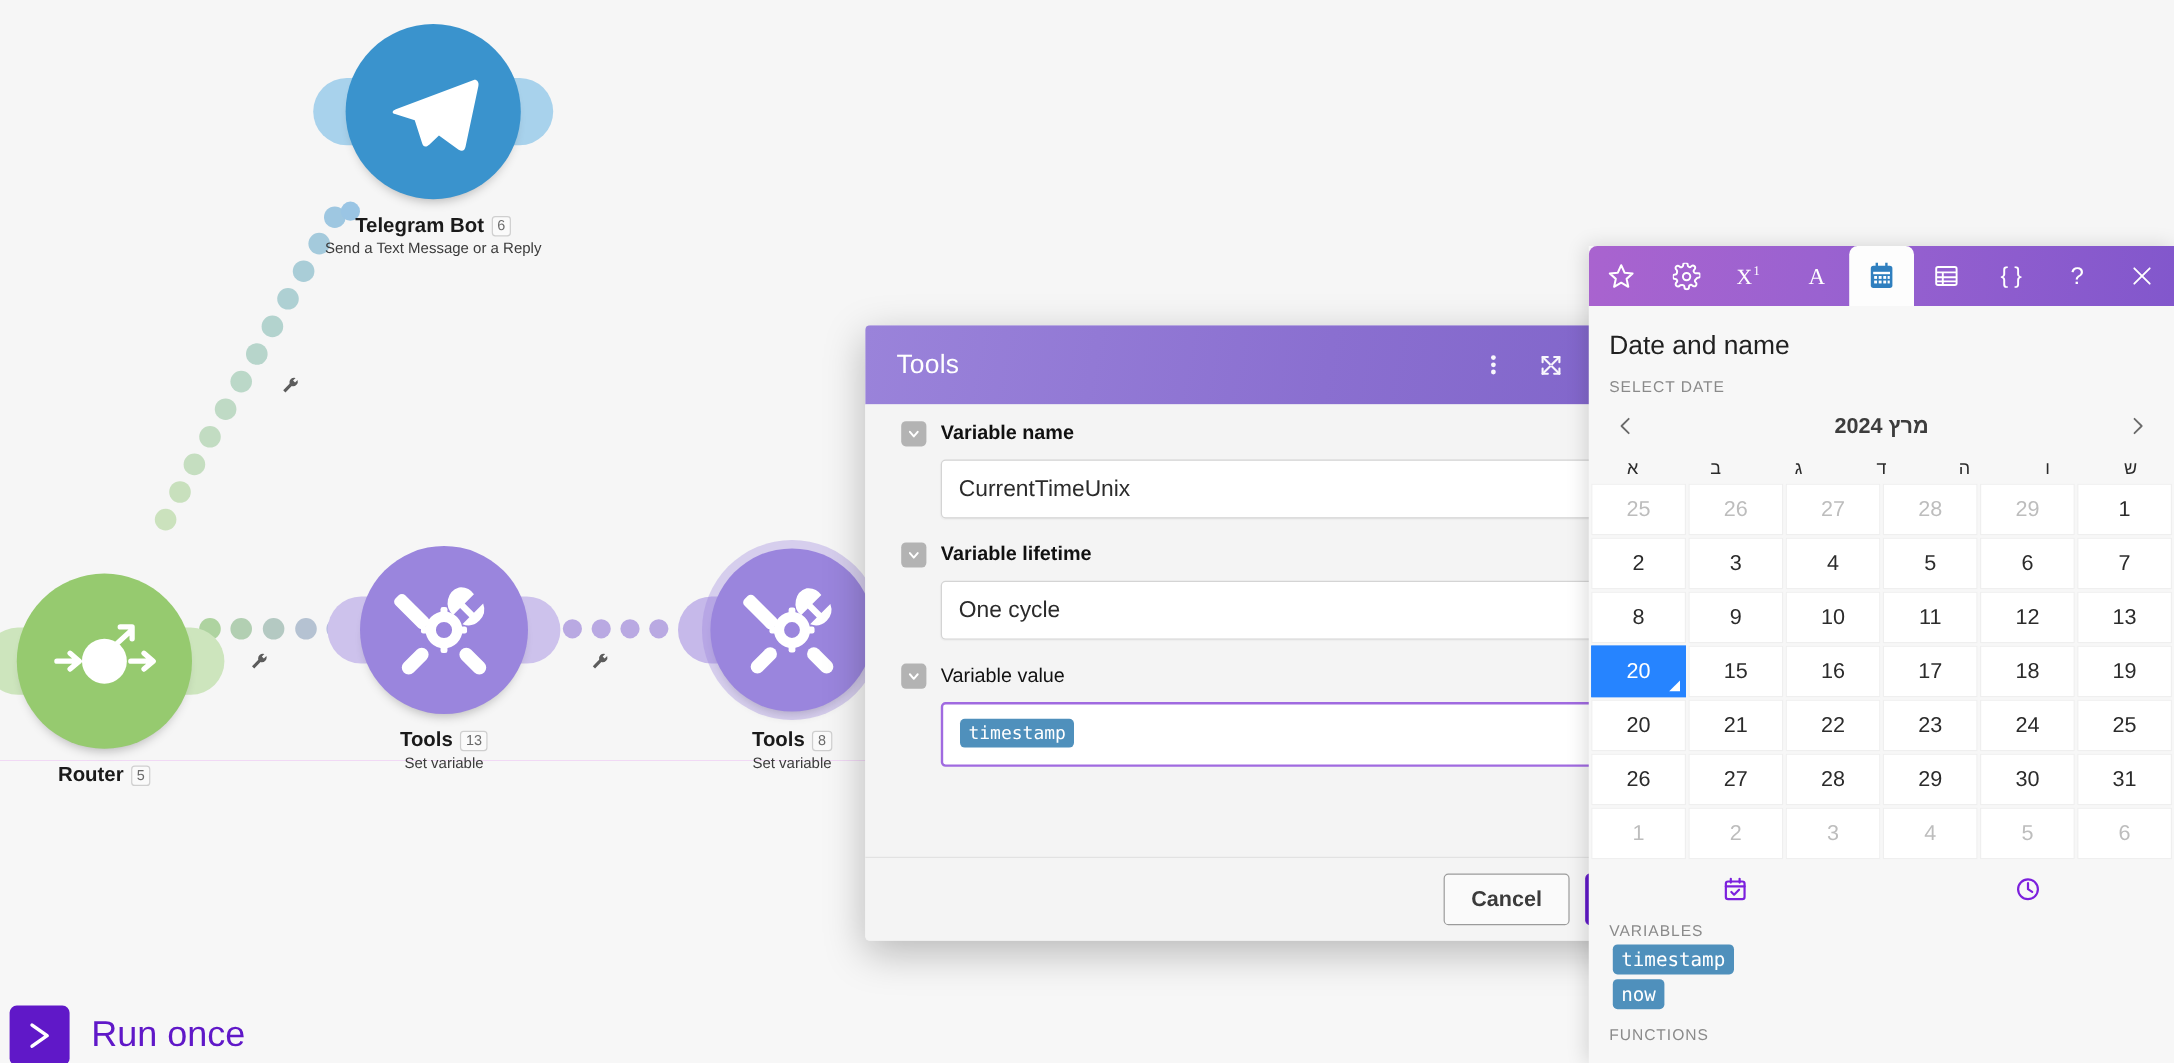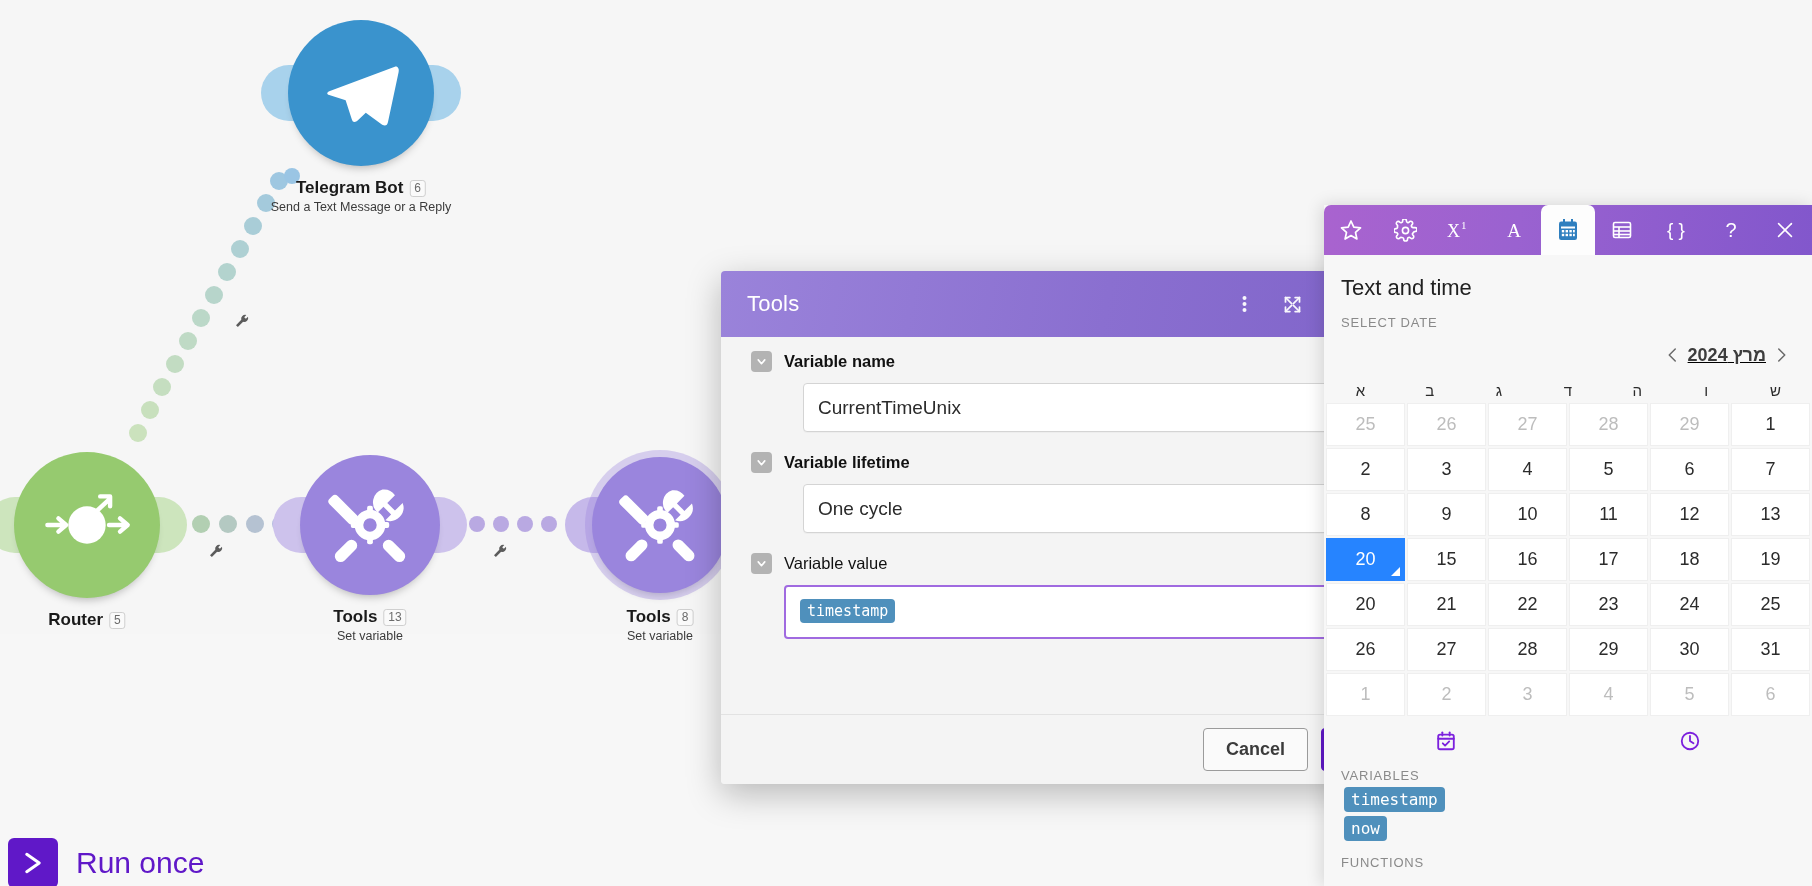--- a/index.html
+++ b/index.html
@@ -76,21 +76,21 @@
   }
   .chk svg { width: 13px; height: 13px; }
   .field-label { font-size: 16.5px; color: #111; }
   .field-label.bold { font-weight: bold; }
 
   .textbox {
     height: 49px; background: #fff; border: 1px solid #d4d4d4; border-radius: 4px;
     display: flex; align-items: center; padding: 0 14px;
     font-size: 19px; color: #2b2b2b;
     box-shadow: 0 1px 1px rgba(0,0,0,0.03);
-    margin-left: 52px; margin-right: 0;
+    margin-left: 33px; margin-right: 0;
   }
   .textbox.select { justify-content: space-between; cursor: pointer; }
   .caret { width: 0; height: 0; border-left: 7px solid transparent; border-right: 7px solid transparent; border-top: 9px solid #222; }
 
   .valuebox {
     min-height: 54px; background: #fff;
     border: 2px solid #a06ae0; border-radius: 4px;
     margin-left: 33px; padding: 12px 14px;
     display: flex; align-items: flex-start;
     position: relative;
@@ -135,23 +135,22 @@
     border-radius: 7px 7px 0 0;
   }
   .tab svg { display: block; }
 
   #panel-body { flex: 1 1 auto; background: #f7f7f7; padding: 0 0 0 0; overflow: hidden; position: relative; }
 
   #panel-heading { font-size: 22px; color: #212121; padding: 20px 0 0 17px; }
   .section-label { font-size: 13px; letter-spacing: .8px; color: #8a8a8a; padding: 14px 0 0 17px; }
 
   #cal-nav {
-    display: flex; align-items: center; justify-content: flex-end;
+    display: flex; align-items: center; justify-content: space-between;
     padding: 10px 16px 4px 16px;
-    text-decoration: underline;
   }
   .nav-arrow { width: 30px; height: 30px; display: flex; align-items: center; justify-content: center; color: #666; cursor: pointer; }
   #cal-month { font-size: 18px; font-weight: bold; color: #3d3d3d; direction: rtl; }
 
   #cal-dows { display: grid; grid-template-columns: repeat(7,1fr); padding: 8px 2px 4px 2px; }
   .dow { text-align: center; font-size: 15px; color: #2b2b2b; }
 
   #cal-grid { display: grid; grid-template-columns: repeat(6,1fr); gap: 2px; padding: 0 2px; }
   .day {
     height: 43px; background: #fff; border: 1px solid #efefef;
@@ -253,21 +252,21 @@
       </div>
       <div class="node-label" style="top:158px;">
         <div class="node-title">
           <span>Telegram Bot</span>
           <span class="node-badge">6</span>
         </div>
         <div class="node-sub">Send a Text Message or a Reply</div>
       </div>
     </div>
 
-    <div class="node" style="left:14px;top:452px;">
+    <div class="node" style="left:14px;top:478px;">
       <div class="port left" style="background:#cde5bd;"></div>
       <div class="port right" style="background:#cde5bd;"></div>
       <div class="node-circle" style="width:146px;height:146px;background:#96ca6f;">
         <svg width="110" height="110" viewBox="0 0 100 100">
           <circle cx="50" cy="50" r="17" fill="#fff"></circle>
           <path d="M14 50h16M24 44l7 6-7 6" stroke="#fff" stroke-width="4" fill="none" stroke-linecap="round" stroke-linejoin="round"></path>
           <path d="M70 50h16M80 44l7 6-7 6" stroke="#fff" stroke-width="4" fill="none" stroke-linecap="round" stroke-linejoin="round"></path>
           <path d="M58 38l12-11M62 24h9v9" stroke="#fff" stroke-width="4" fill="none" stroke-linecap="round" stroke-linejoin="round"></path>
         </svg>
       </div>
@@ -502,21 +501,21 @@
       <div class="tab">
         <svg width="22" height="22" viewBox="0 0 24 24" fill="none" stroke="#fff" stroke-width="1.7" stroke-linecap="round">
             <line x1="5" y1="5" x2="19" y2="19"></line>
             <line x1="19" y1="5" x2="5" y2="19"></line>
           </svg>
       </div>
     </div>
 
     <div id="panel-body">
 
-      <div id="panel-heading">Text and time</div>
+      <div id="panel-heading">Date and name</div>
       <div class="section-label">SELECT DATE</div>
 
       <div id="cal-nav">
         <div class="nav-arrow">
           <svg width="18" height="18" viewBox="0 0 24 24" fill="none" stroke="#6a6a6a" stroke-width="2" stroke-linecap="round" stroke-linejoin="round">
               <polyline points="15,4 7,12 15,20"></polyline>
             </svg>
         </div>
         <div id="cal-month">מרץ 2024</div>
         <div class="nav-arrow">

